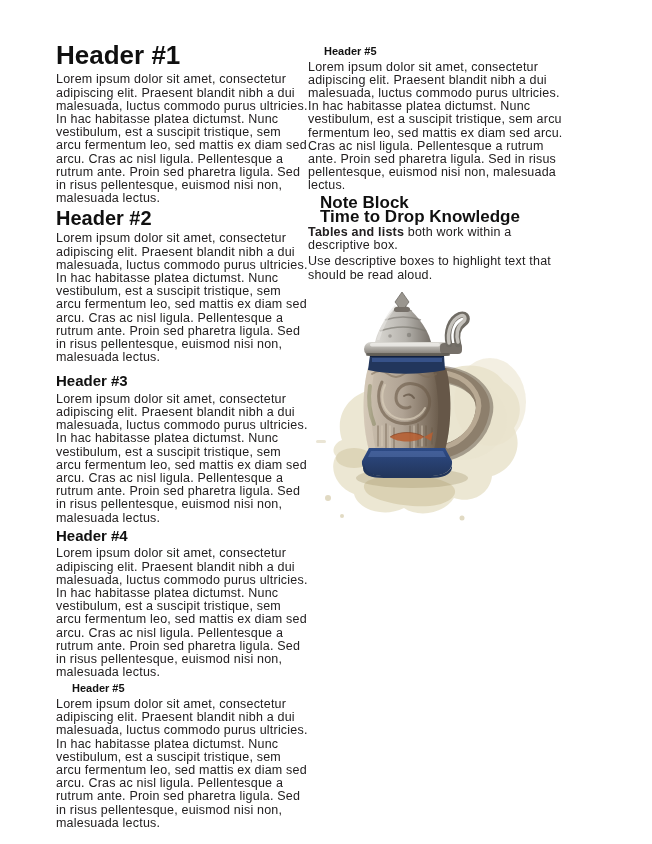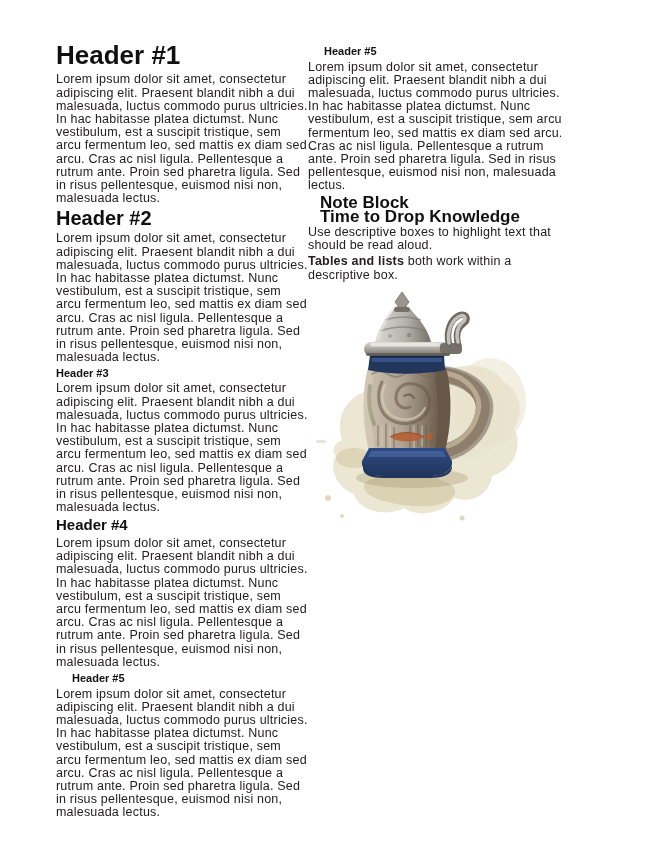--- a/index.html
+++ b/index.html
@@ -33,21 +33,21 @@
     margin: 3px 0 3px 0;
     text-align: left;
   }
   h1, h2, h3, h4, h5, .mini-h {
     color: var(--heading-color, #101010);
     font-weight: 700;
     font-family: "Liberation Sans", sans-serif;
   }
   h1 { font-size: 26px;   line-height: 1.05; margin: 0 0 4px 0; }
   h2 { font-size: 20px;   line-height: 1.05; margin: 2px 0 2px 0; }
-  h3 { font-size: 11px;   line-height: 1.1;  margin: 3px 0 2px 0; }
+  h3 { font-size: 15px;   line-height: 1.1;  margin: 9px 0 2px 0; }
   h4 { font-size: 15px;   line-height: 1.1;  margin: 3px 0 2px 0; }
   h5 { font-size: 11px; line-height: 1.15; margin: 3px 0 2px 16px; }
   .mini-h {
     font-size: 17px;
     line-height: 13.2px;
     margin: 1px 0 1px 12px;
   }
   strong.inline-bold { font-weight: 700; }
 
   figure.stein-figure {
@@ -77,23 +77,23 @@
     <p class="body">Lorem ipsum dolor sit amet, consectetur adipiscing elit. Praesent blandit nibh a dui malesuada, luctus commodo purus ultricies. In hac habitasse platea dictumst. Nunc vestibulum, est a suscipit tristique, sem arcu fermentum leo, sed mattis ex diam sed arcu. Cras ac nisl ligula. Pellentesque a rutrum ante. Proin sed pharetra ligula. Sed in risus pellentesque, euismod nisi non, malesuada lectus.</p>
   </div>
 
   <div class="col col-right">
     <h5>Header #5</h5>
     <p class="body">Lorem ipsum dolor sit amet, consectetur adipiscing elit. Praesent blandit nibh a dui malesuada, luctus commodo purus ultricies. In hac habitasse platea dictumst. Nunc vestibulum, est a suscipit tristique, sem arcu fermentum leo, sed mattis ex diam sed arcu. Cras ac nisl ligula. Pellentesque a rutrum ante. Proin sed pharetra ligula. Sed in risus pellentesque, euismod nisi non, malesuada lectus.</p>
 
     <div class="mini-h">Note Block</div>
 
     <div class="mini-h">Time to Drop Knowledge</div>
+    <p class="body"><strong class="inline-bold">Tables and lists</strong><span> both work within a descriptive box.</span></p>
+
     <p class="body">Use descriptive boxes to highlight text that should be read aloud.</p>
-
-    <p class="body"><strong class="inline-bold">Tables and lists</strong><span> both work within a descriptive box.</span></p>
 
     <figure class="stein-figure">
       <svg width="280" height="240" viewBox="0 0 280 240" role="img" aria-label="Watercolor illustration of a ceramic beer stein with a pewter lid, thumblift, blue neck band and blue flared foot, carved swirl relief and an orange accent, on a tan watercolor wash background">
         <defs>
           <linearGradient id="bodyGrad" x1="0" y1="0" x2="1" y2="0">
             <stop offset="0" style="stop-color:var(--stein-body-light,#cdc1b0)"></stop>
             <stop offset="0.45" style="stop-color:var(--stein-body,#b0a394)"></stop>
             <stop offset="0.85" style="stop-color:var(--stein-body-dark,#6f6050)"></stop>
             <stop offset="1" style="stop-color:var(--stein-body-dark,#6f6050)"></stop>
           </linearGradient>

